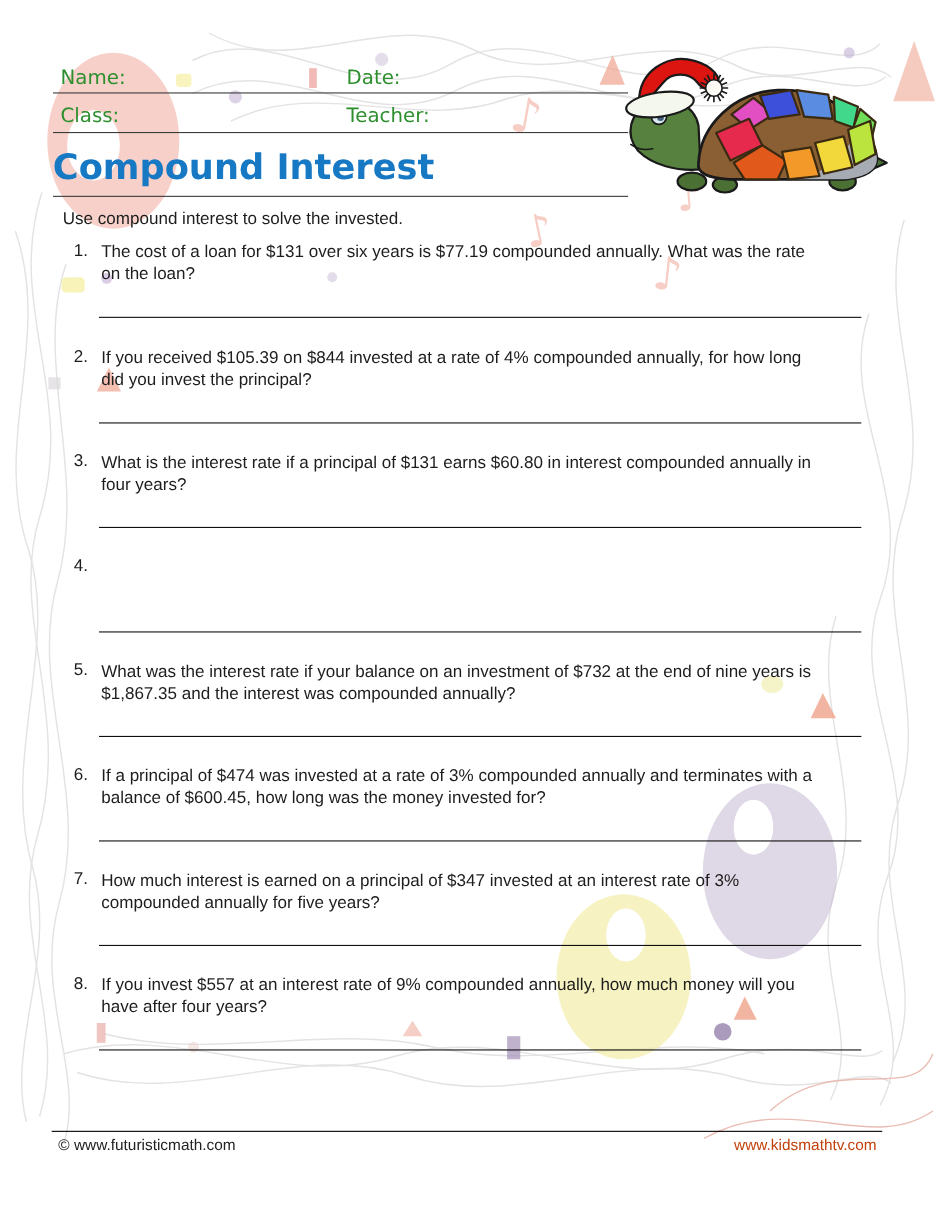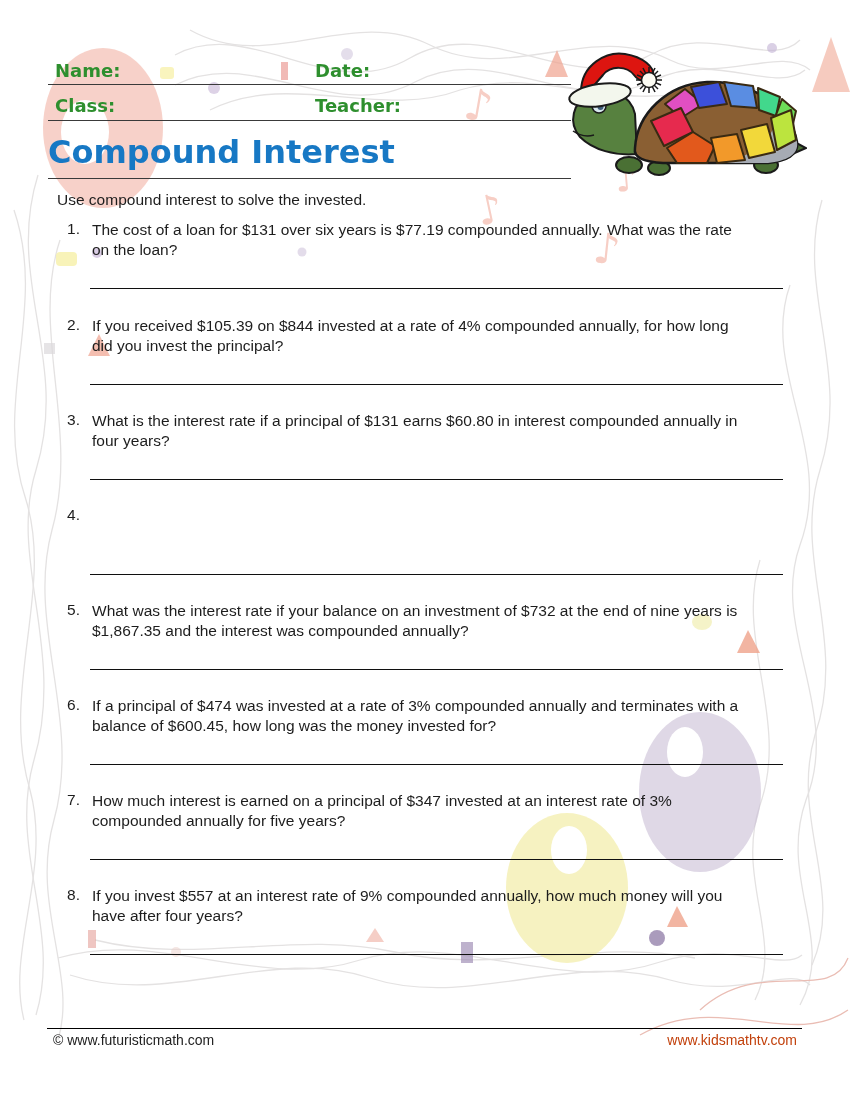--- a/index.html
+++ b/index.html
@@ -1,19 +1,19 @@
 <!DOCTYPE html>
 <html><head>
 <meta charset="utf-8">
 <style>
   html,body{margin:0;padding:0;background:#ffffff;}
   .page{position:relative;width:850px;height:1100px;background:#ffffff;overflow:hidden;
         font-family:"Liberation Sans",sans-serif;color:#1d1d1d;}
   .bg{position:absolute;left:0;top:0;z-index:0;}
-  .lbl{position:absolute;z-index:1;font-family:"DejaVu Sans",sans-serif;font-weight:700;
+  .lbl{position:absolute;z-index:1;font-family:"DejaVu Sans",sans-serif;font-weight:400;
        font-size:18px;color:#2e8f2e;}
   .rule{position:absolute;z-index:1;border-top:1px solid #3a3a3a;height:0;}
   .title{position:absolute;z-index:1;left:48px;top:133px;width:523px;text-align:left;
          font-family:"DejaVu Sans",sans-serif;font-size:32px;font-weight:700;color:#1778c4;}
   .instruction{position:absolute;z-index:1;left:57px;top:191px;font-size:15.5px;}
   .q{position:absolute;z-index:1;left:62px;width:745px;height:82px;}
   .qnum{position:absolute;left:0;top:0;width:18px;text-align:right;font-size:15.5px;}
   .qtext{position:absolute;left:30px;top:0;font-size:15.5px;line-height:19.5px;}
   .qline{white-space:nowrap;}
   .ansline{position:absolute;left:28px;top:68px;width:693px;border-top:1.4px solid #101010;height:0;}

